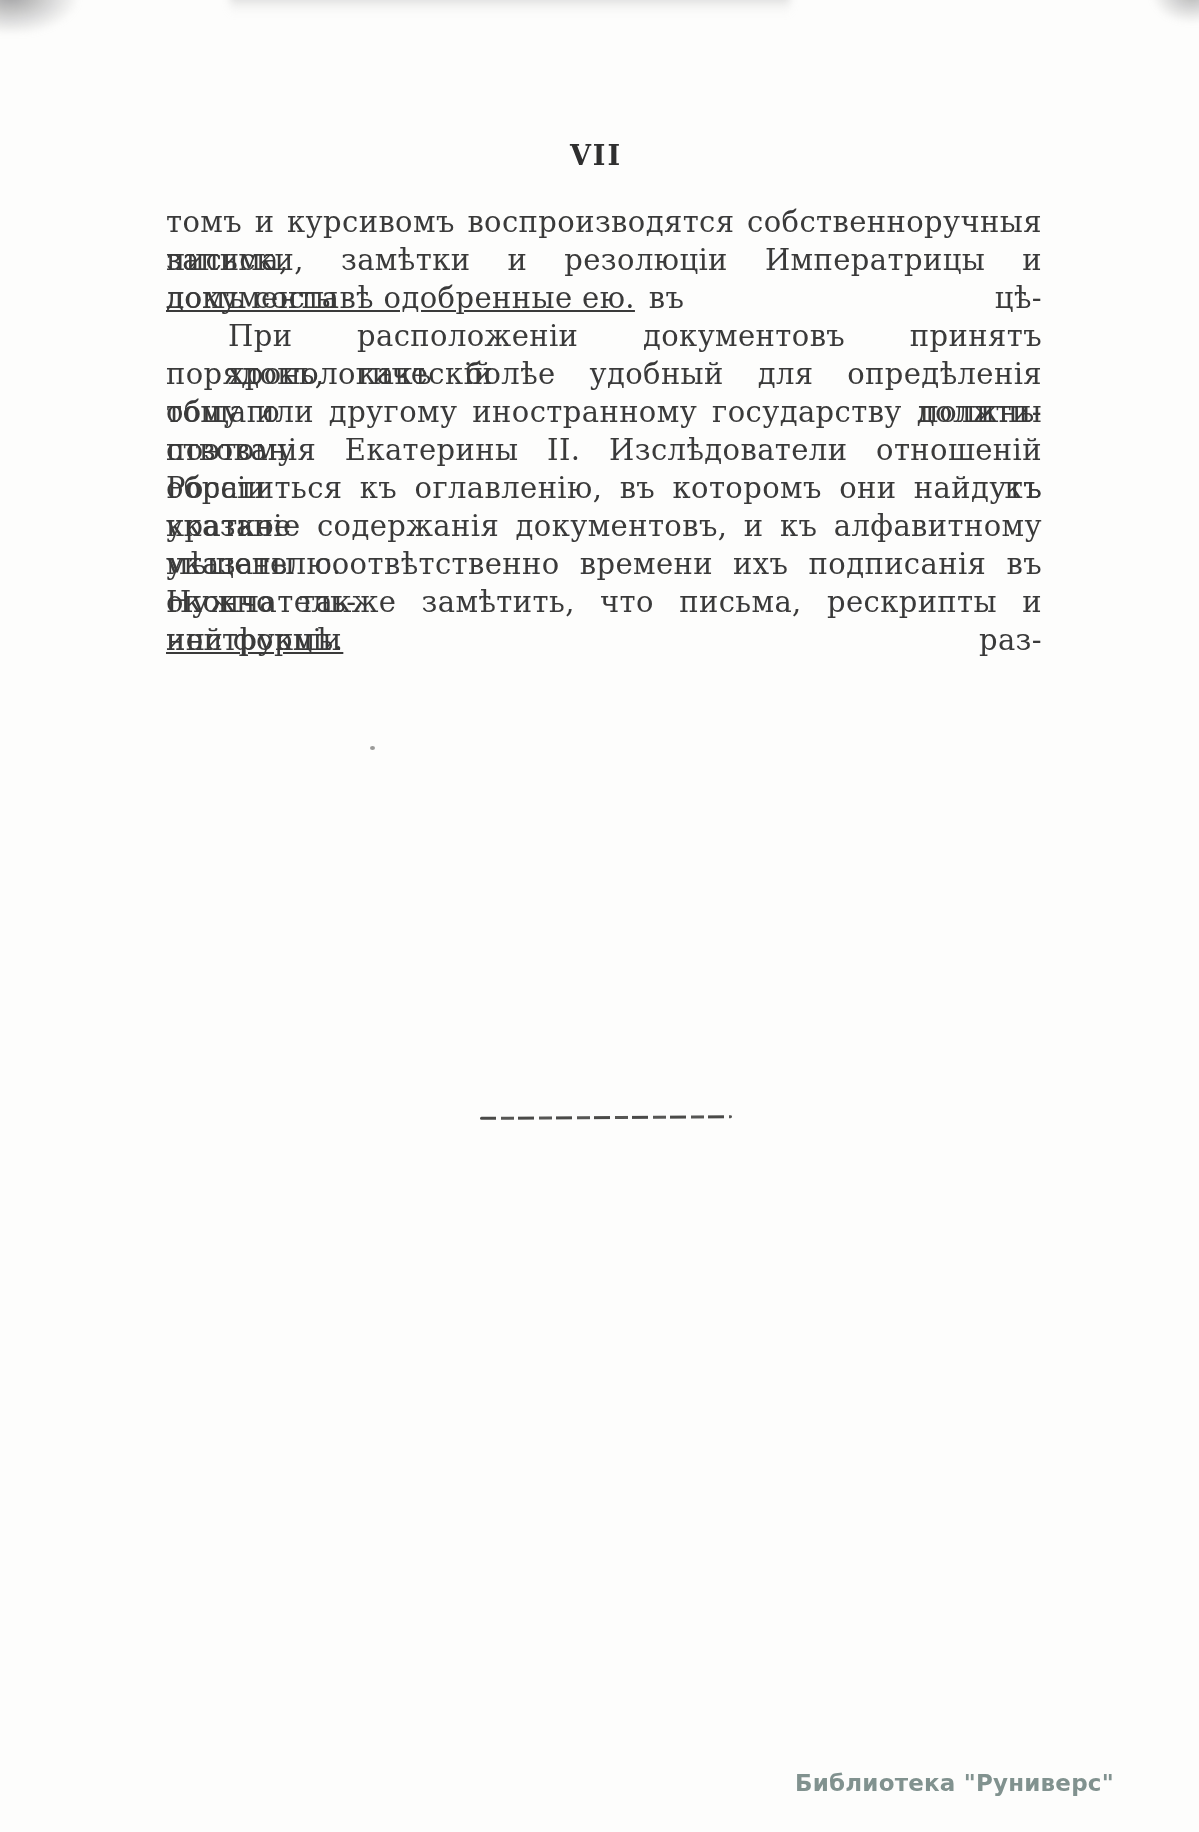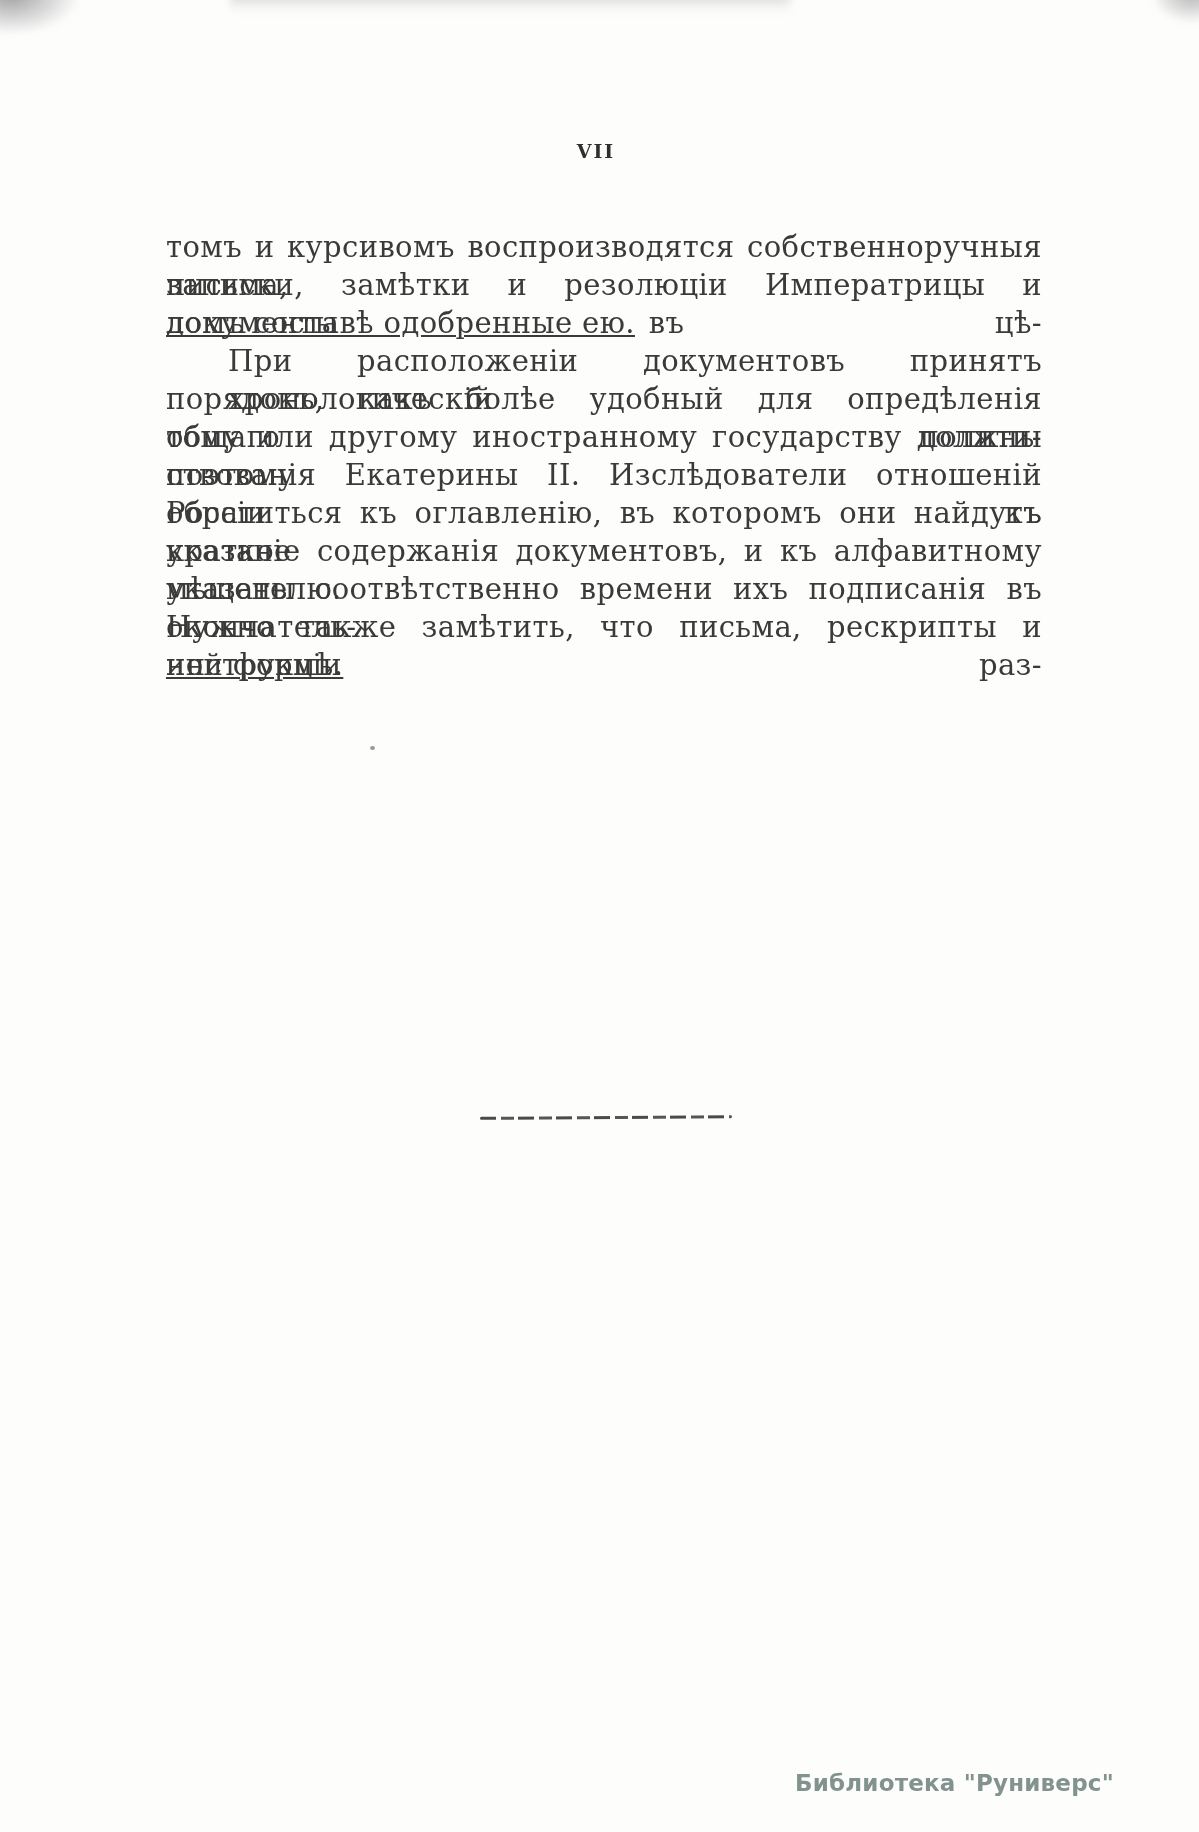--- a/index.html
+++ b/index.html
@@ -40,25 +40,25 @@
 
   .text-block {
     position: absolute;
     left: 150px;
     top: 140px;
     width: 892px;
   }
 
   .page-number {
     text-align: center;
-    font-size: 19px;
+    font-size: 27px;
     font-weight: bold;
     letter-spacing: 2px;
     color: #2f2f2f;
-    margin-bottom: 66px;
+    margin-bottom: 32px;
   }
 
   .paragraph { color: #3a3a3a; margin-left: 16px; }
   .line {
     font-size: 29px;
     line-height: 38px;
     height: 38px;
     white-space: normal;
     letter-spacing: 0.4px;
     text-align: justify;

